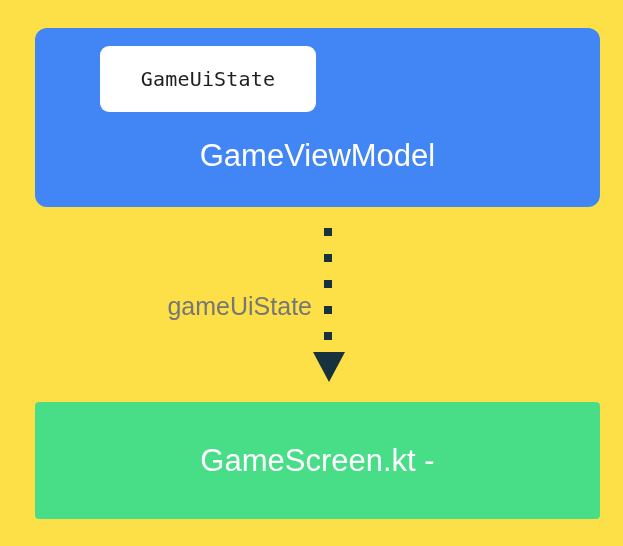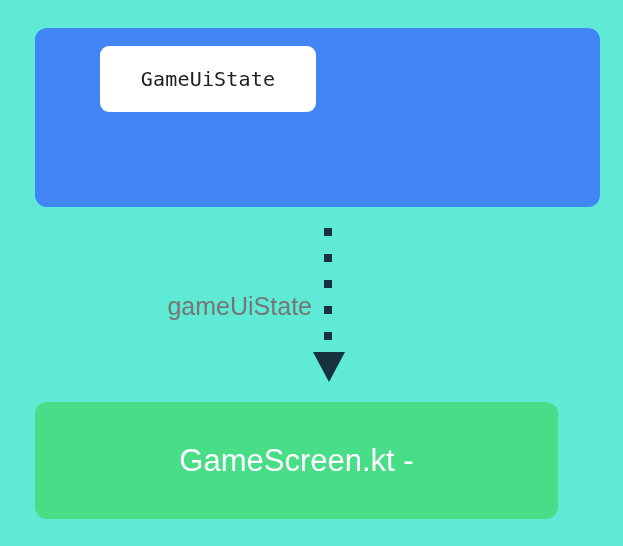--- a/index.html
+++ b/index.html
@@ -10,21 +10,21 @@
     width: 623px;
     height: 546px;
     background: #ffffff;
     font-family: "Liberation Sans", sans-serif;
     overflow: hidden;
   }
   #canvas {
     position: relative;
     width: 623px;
     height: 546px;
-    background: #5eead4;
+    background: #fde047;
   }
 
   
   .vm-box {
     position: absolute;
     left: 35px;
     top: 28px;
     width: 565px;
     height: 179px;
     background: #4285f4;
@@ -108,24 +108,24 @@
     line-height: 32px;
     color: #767676;
     white-space: nowrap;
   }
 
   
   .screen-box {
     position: absolute;
     left: 35px;
     top: 402px;
-    width: 523px;
+    width: 565px;
     height: 117px;
     background: #48de88;
-    border-radius: 12px;
+    border-radius: 4px;
     display: flex;
     flex-direction: column;
     align-items: center;
     justify-content: center;
     box-sizing: border-box;
   }
   .screen-line {
     font-family: "Liberation Sans", sans-serif;
     font-size: 31px;
     line-height: 40px;
@@ -136,20 +136,21 @@
 </style>
 </head>
 <body>
 
 <div id="canvas">
 
   <div class="vm-box">
     <div class="state-chip">
       <span class="state-chip-label">GameUiState</span>
     </div>
+    <div class="vm-title">GameViewModel</div>
   </div>
 
   <div class="connector">
     <span class="conn-dot d1"></span>
     <span class="conn-dot d2"></span>
     <span class="conn-dot d3"></span>
     <span class="conn-dot d4"></span>
     <span class="conn-dot d5"></span>
     <span class="conn-arrowhead"></span>
   </div>

